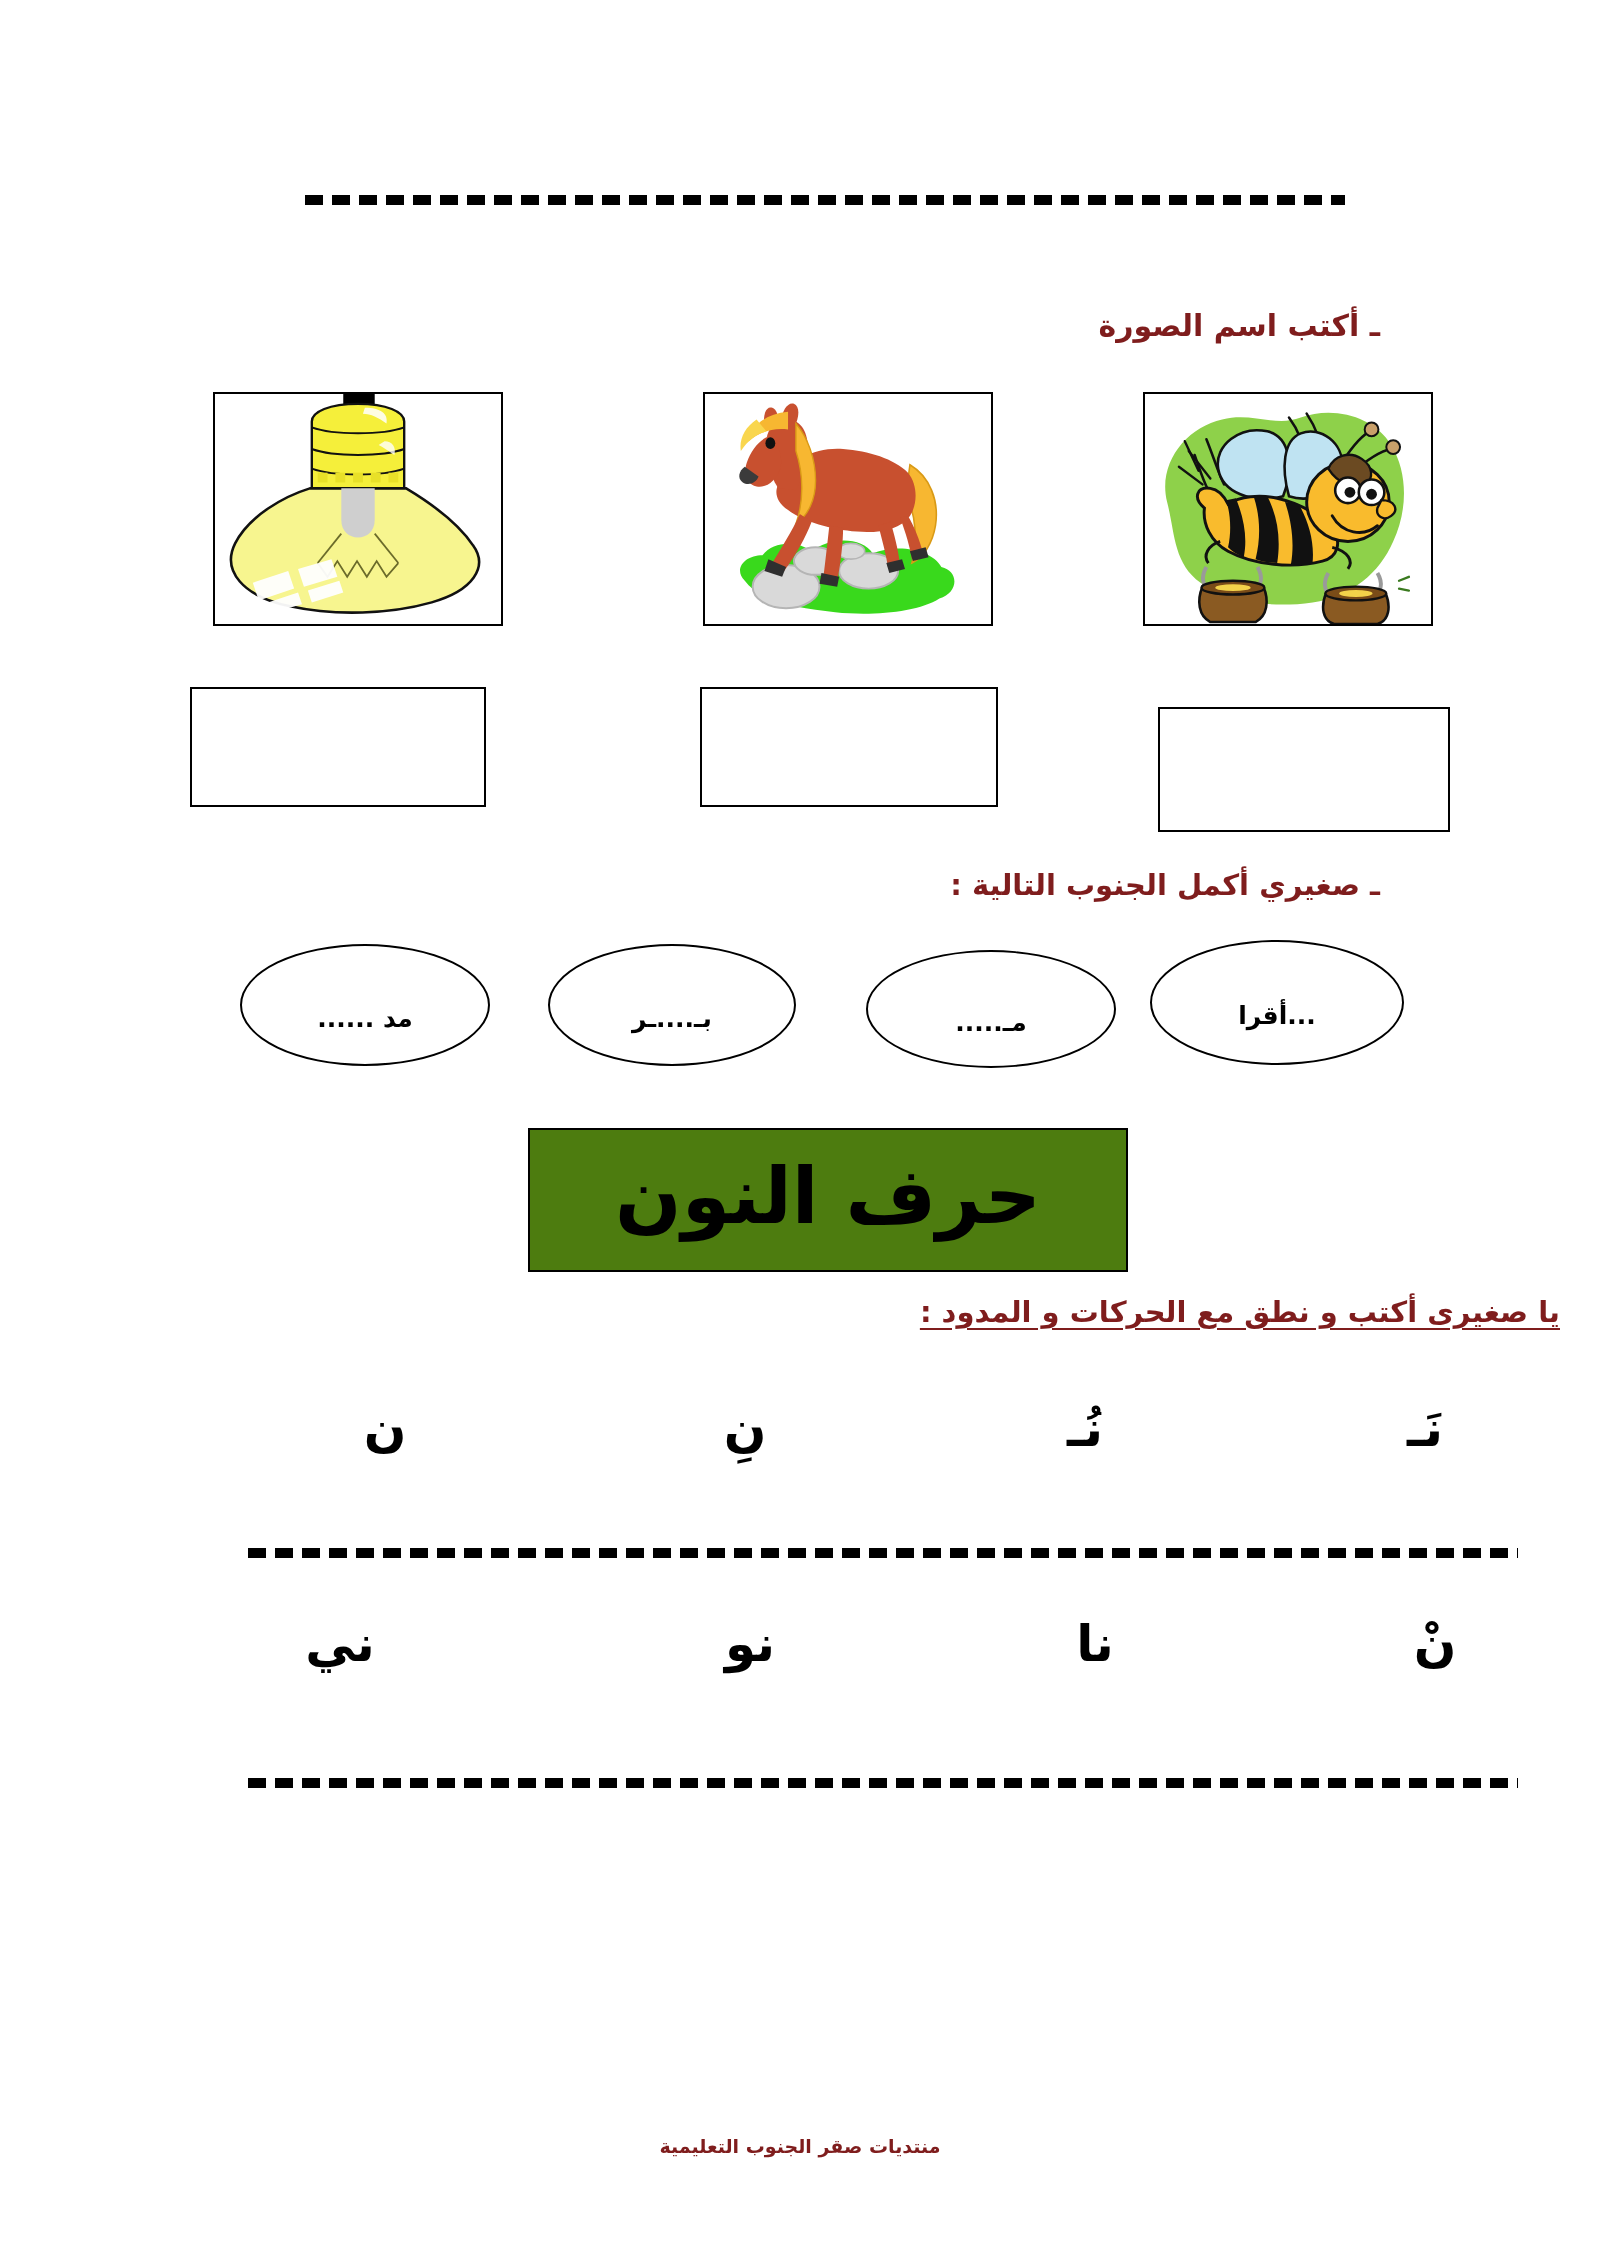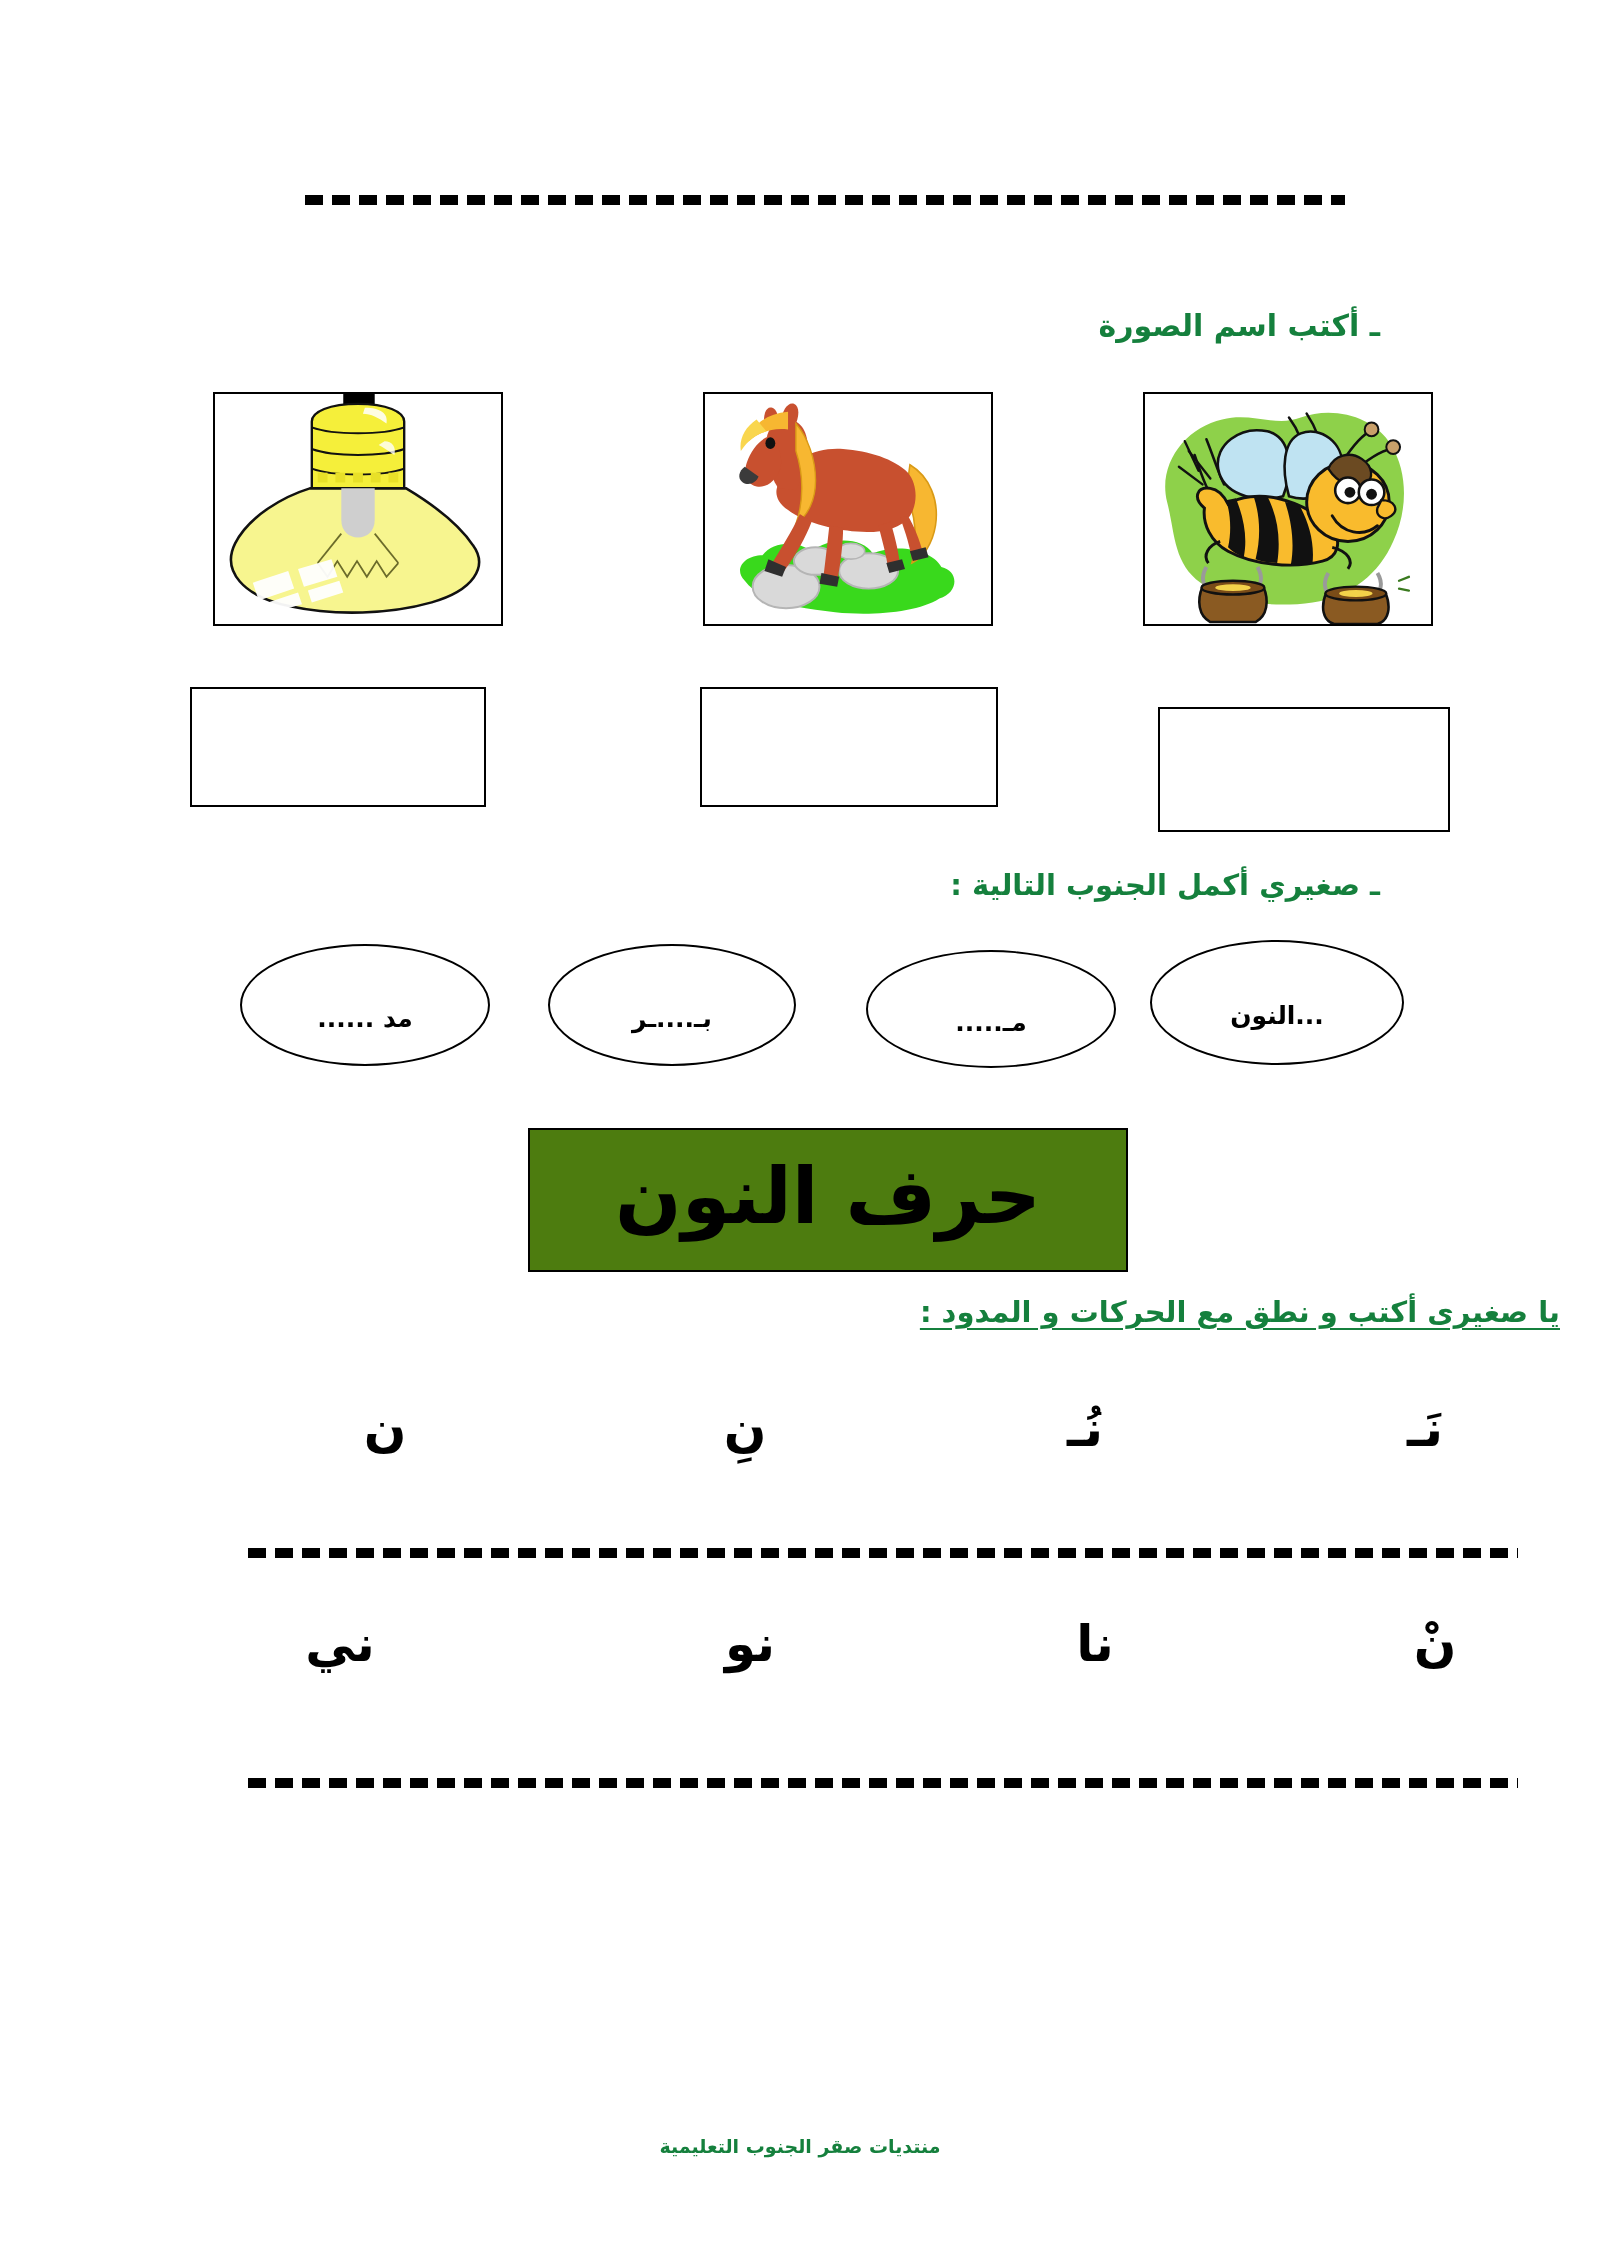--- a/index.html
+++ b/index.html
@@ -17,21 +17,21 @@
     height: 2263px;
     background: #ffffff;
     overflow: hidden;
     margin: 0 auto;
   }
   .ar {
     direction: rtl;
     unicode-bidi: isolate;
     font-family: "DejaVu Sans", "Liberation Sans", sans-serif;
     font-weight: bold;
-    color: #15803d;
+    color: #7f1d1d;
     white-space: nowrap;
   }
   .underline-txt { text-decoration: underline; text-underline-offset: 6px; }
 
   
   .dashrow {
     position: absolute;
     height: 10px;
     display: block;
     background-image: repeating-linear-gradient(
@@ -298,21 +298,21 @@
     </svg>
   </div>
 
   <div class="answer-box" style="left:1158px; top:707px; width:292px; height:125px;"></div>
   <div class="answer-box" style="left:700px; top:687px; width:298px; height:120px;"></div>
   <div class="answer-box" style="left:190px; top:687px; width:296px; height:120px;"></div>
 
   <div class="instr ar" style="right:220px; top:868px; font-size:29px;">ـ صغيري   أكمل  الجنوب التالية :</div>
 
   <div class="ellipse-word" style="left:1150px; top:940px; width:254px; height:125px;">
-    <span>...النون</span>
+    <span>...أقرا</span>
   </div>
   <div class="ellipse-word" style="left:548px; top:944px; width:248px; height:122px;">
     <span>بـ....ـر</span>
   </div>
   <div class="ellipse-word" style="left:866px; top:950px; width:250px; height:118px;">
     <span>مـ.....</span>
   </div>
   <div class="ellipse-word" style="left:240px; top:944px; width:250px; height:122px;text-align:right;">
     <span>مد ......</span>
   </div>

